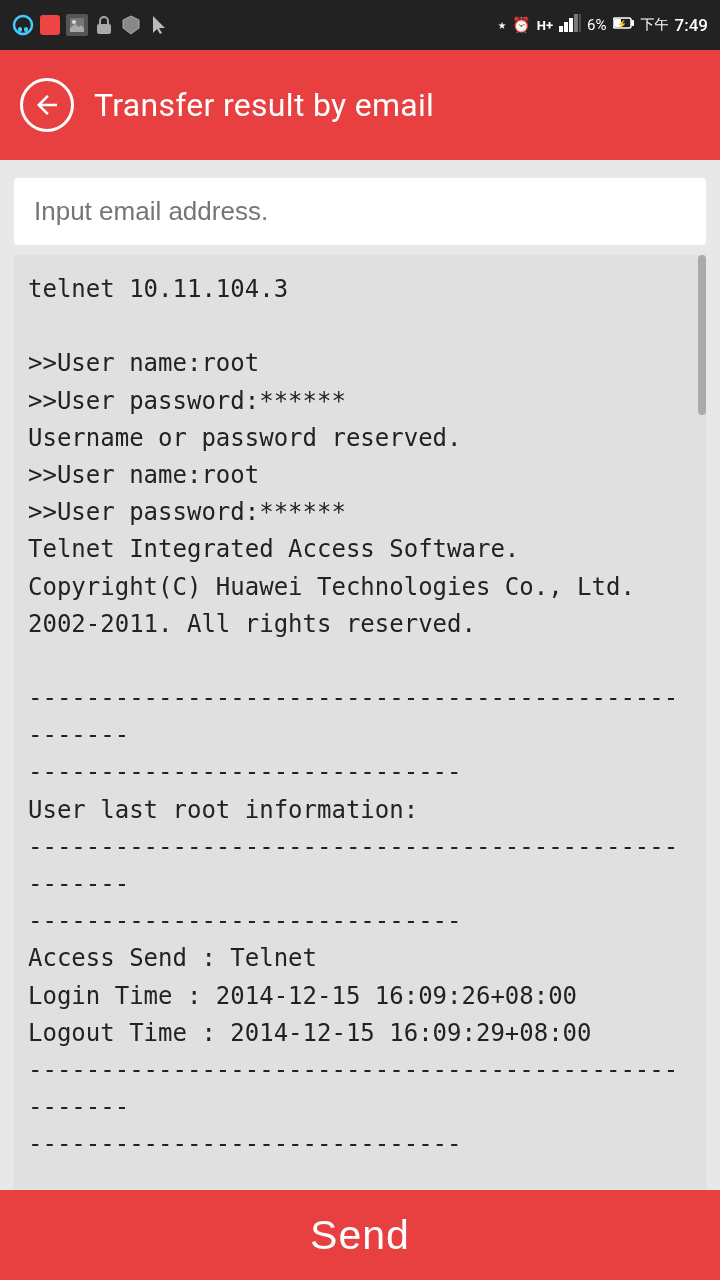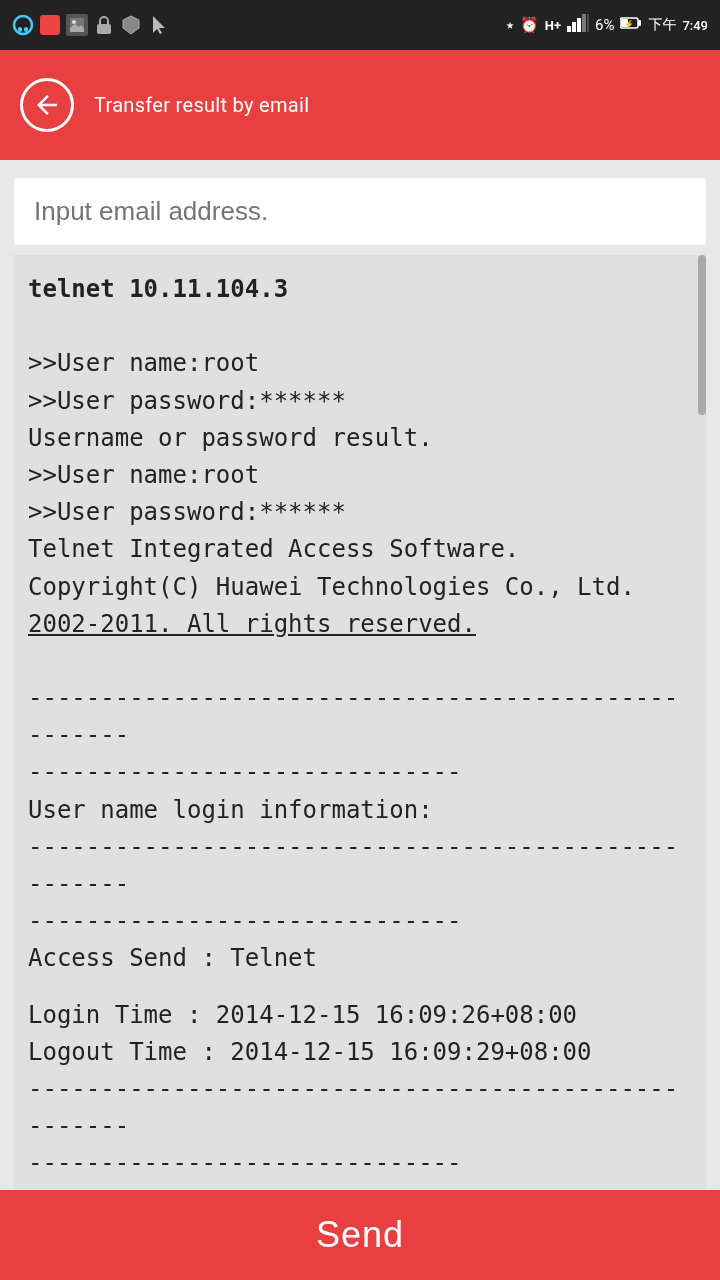--- a/index.html
+++ b/index.html
@@ -60,21 +60,21 @@
       cursor: pointer;
       flex-shrink: 0;
     }
     #back-btn svg {
       width: 30px;
       height: 30px;
       fill: #fff;
     }
     #app-bar-title {
       color: #fff;
-      font-size: 20px;
+      font-size: 32px;
       font-weight: 400;
       letter-spacing: 0.3px;
     }
 
     
     #email-input-container {
       background: #fff;
       margin: 18px 14px 10px 14px;
       border-radius: 4px;
       padding: 18px 20px;
@@ -113,21 +113,21 @@
 
     
     #send-btn {
       position: fixed;
       bottom: 0;
       left: 0;
       width: 720px;
       height: 90px;
       background: #e84040;
       color: #fff;
-      font-size: 36px;
+      font-size: 41px;
       font-weight: 400;
       border: none;
       cursor: pointer;
       letter-spacing: 1px;
       display: flex;
       align-items: center;
       justify-content: center;
     }
 
     
@@ -199,59 +199,59 @@
     <span>
       <svg width="22" height="14" viewBox="0 0 22 14" fill="white">
         <rect x="0" y="2" width="18" height="10" rx="2" stroke="white" stroke-width="1.5" fill="none"></rect>
         <rect x="1" y="3" width="7" height="8" rx="1" fill="white"></rect>
         <rect x="18" y="4" width="3" height="6" rx="1" fill="white"></rect>
 
         <text x="4" y="11" font-size="8" fill="#222">⚡</text>
       </svg>
     </span>
     <span style="font-size:14px;text-align:right;">下午</span>
-    <span style="font-size:13px;font-weight:500;">7:49</span>
+    <span style="font-size:17px;font-weight:500;">7:49</span>
   </div>
 </div>
 
 <div id="app-bar">
   <div id="back-btn">
     <svg viewBox="0 0 24 24" xmlns="http://www.w3.org/2000/svg">
       <path d="M20 11H7.83l5.59-5.59L12 4l-8 8 8 8 1.41-1.41L7.83 13H20v-2z"></path>
     </svg>
   </div>
   <span id="app-bar-title">Transfer result by email</span>
 </div>
 
 <div id="email-input-container">
   <input id="email-input" type="email" placeholder="Input email address." style="">
 </div>
 
 <div id="content-area">
   <div class="scrollbar"></div>
   <div id="scroll-wrapper">
 
-  <div style="white-space: pre-wrap; word-break: break-all; font-weight: bold;">telnet 10.11.104.3</div>
+  <div style="white-space: pre-wrap; word-break: break-all;">telnet 10.11.104.3</div>
       <div style="white-space: pre-wrap; word-break: break-all;">&nbsp;</div>
       <div style="white-space: pre-wrap; word-break: break-all;">&gt;&gt;User name:root</div>
       <div style="white-space: pre-wrap; word-break: break-all;">&gt;&gt;User password:******</div>
-      <div style="white-space: pre-wrap; word-break: break-all;">Username or password result.</div>
+      <div style="white-space: pre-wrap; word-break: break-all;">Username or password reserved.</div>
       <div style="white-space: pre-wrap; word-break: break-all;">&gt;&gt;User name:root</div>
       <div style="white-space: pre-wrap; word-break: break-all;">&gt;&gt;User password:******</div>
       <div style="white-space: pre-wrap; word-break: break-all;">Telnet Integrated Access Software.</div>
       <div style="white-space: pre-wrap; word-break: break-all;">Copyright(C) Huawei Technologies Co., Ltd.</div>
-      <div style="white-space: pre-wrap; word-break: break-all; text-decoration: underline;">2002-2011. All rights reserved.</div>
+      <div style="white-space: pre-wrap; word-break: break-all;">2002-2011. All rights reserved.</div>
       <div style="white-space: pre-wrap; word-break: break-all;">&nbsp;</div>
       <div style="white-space: pre-wrap; word-break: break-all;">----------------------------------------------------</div>
       <div style="white-space: pre-wrap; word-break: break-all;">------------------------------</div>
-      <div style="white-space: pre-wrap; word-break: break-all;">User name login information:</div>
+      <div style="white-space: pre-wrap; word-break: break-all;">User last root information:</div>
       <div style="white-space: pre-wrap; word-break: break-all;">----------------------------------------------------</div>
       <div style="white-space: pre-wrap; word-break: break-all;">------------------------------</div>
       <div style="white-space: pre-wrap; word-break: break-all;">Access Send : Telnet</div>
-      <div style="white-space: pre-wrap; word-break: break-all; margin-top: 19px;">Login Time : 2014-12-15 16:09:26+08:00</div>
+      <div style="white-space: pre-wrap; word-break: break-all;">Login Time : 2014-12-15 16:09:26+08:00</div>
       <div style="white-space: pre-wrap; word-break: break-all;">Logout Time : 2014-12-15 16:09:29+08:00</div>
       <div style="white-space: pre-wrap; word-break: break-all;">----------------------------------------------------</div>
       <div style="white-space: pre-wrap; word-break: break-all;">------------------------------</div>
       <div style="white-space: pre-wrap; word-break: break-all;">&nbsp;</div>
       <div style="white-space: pre-wrap; word-break: break-all;">----------------------------------------------------</div>
     </div>
 </div>
 
 <button id="send-btn">Send</button>
 

